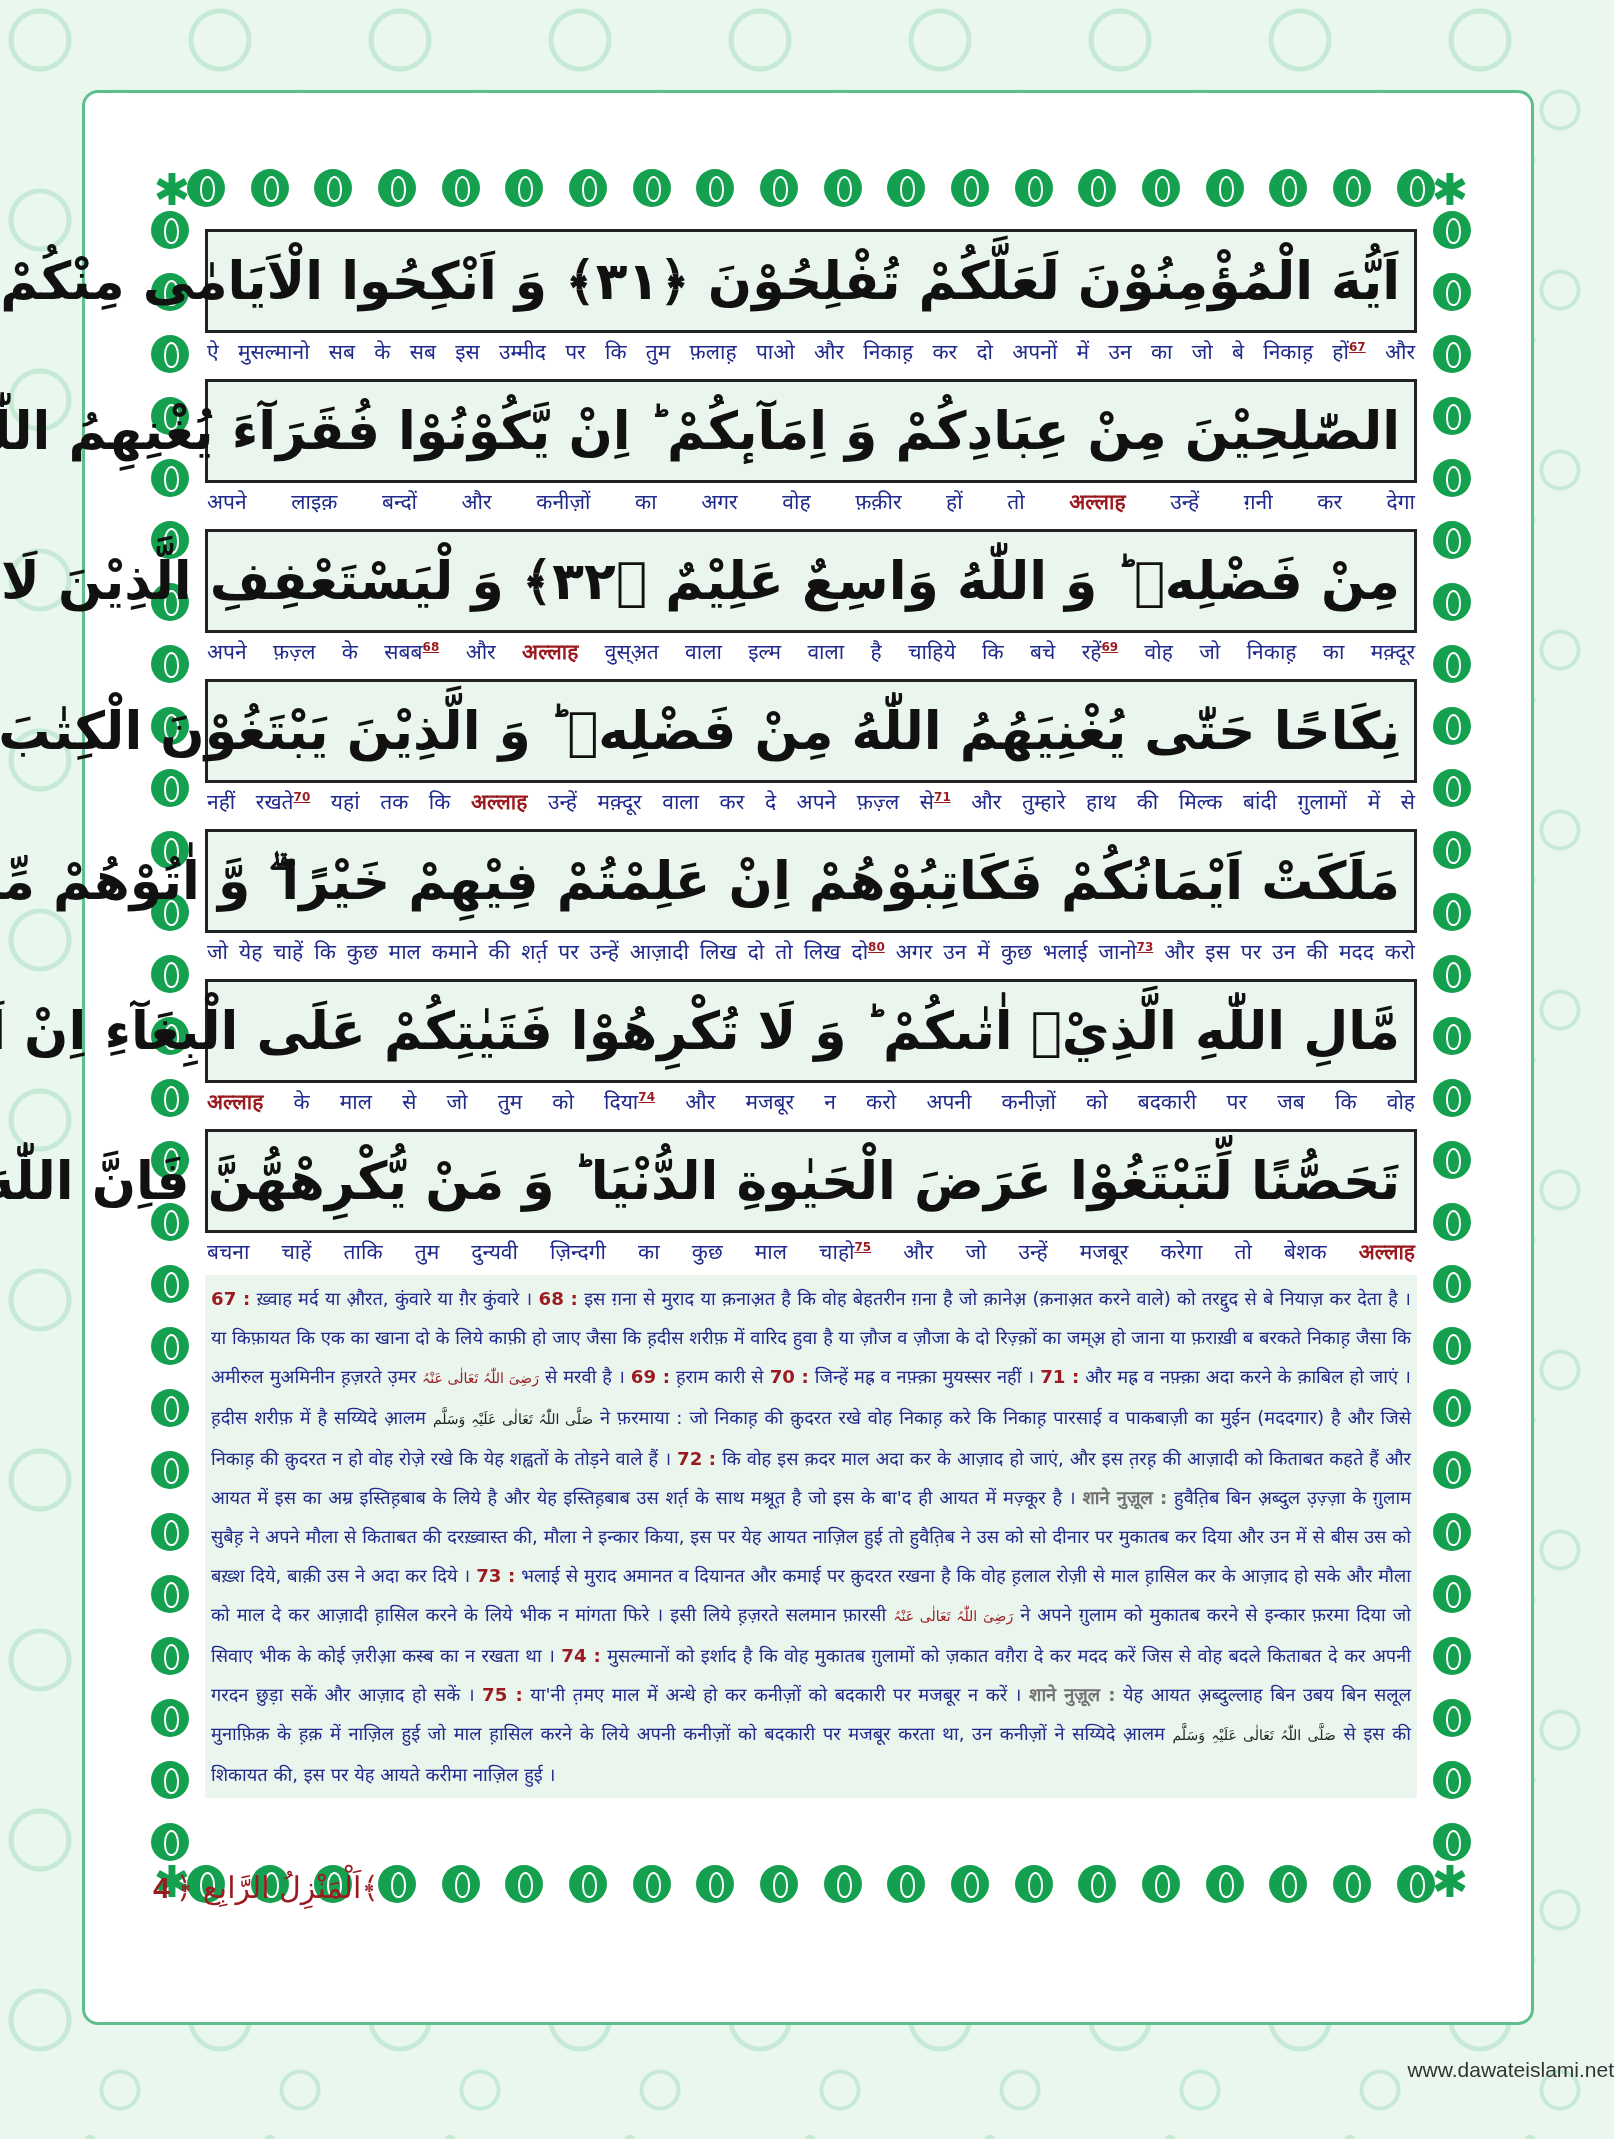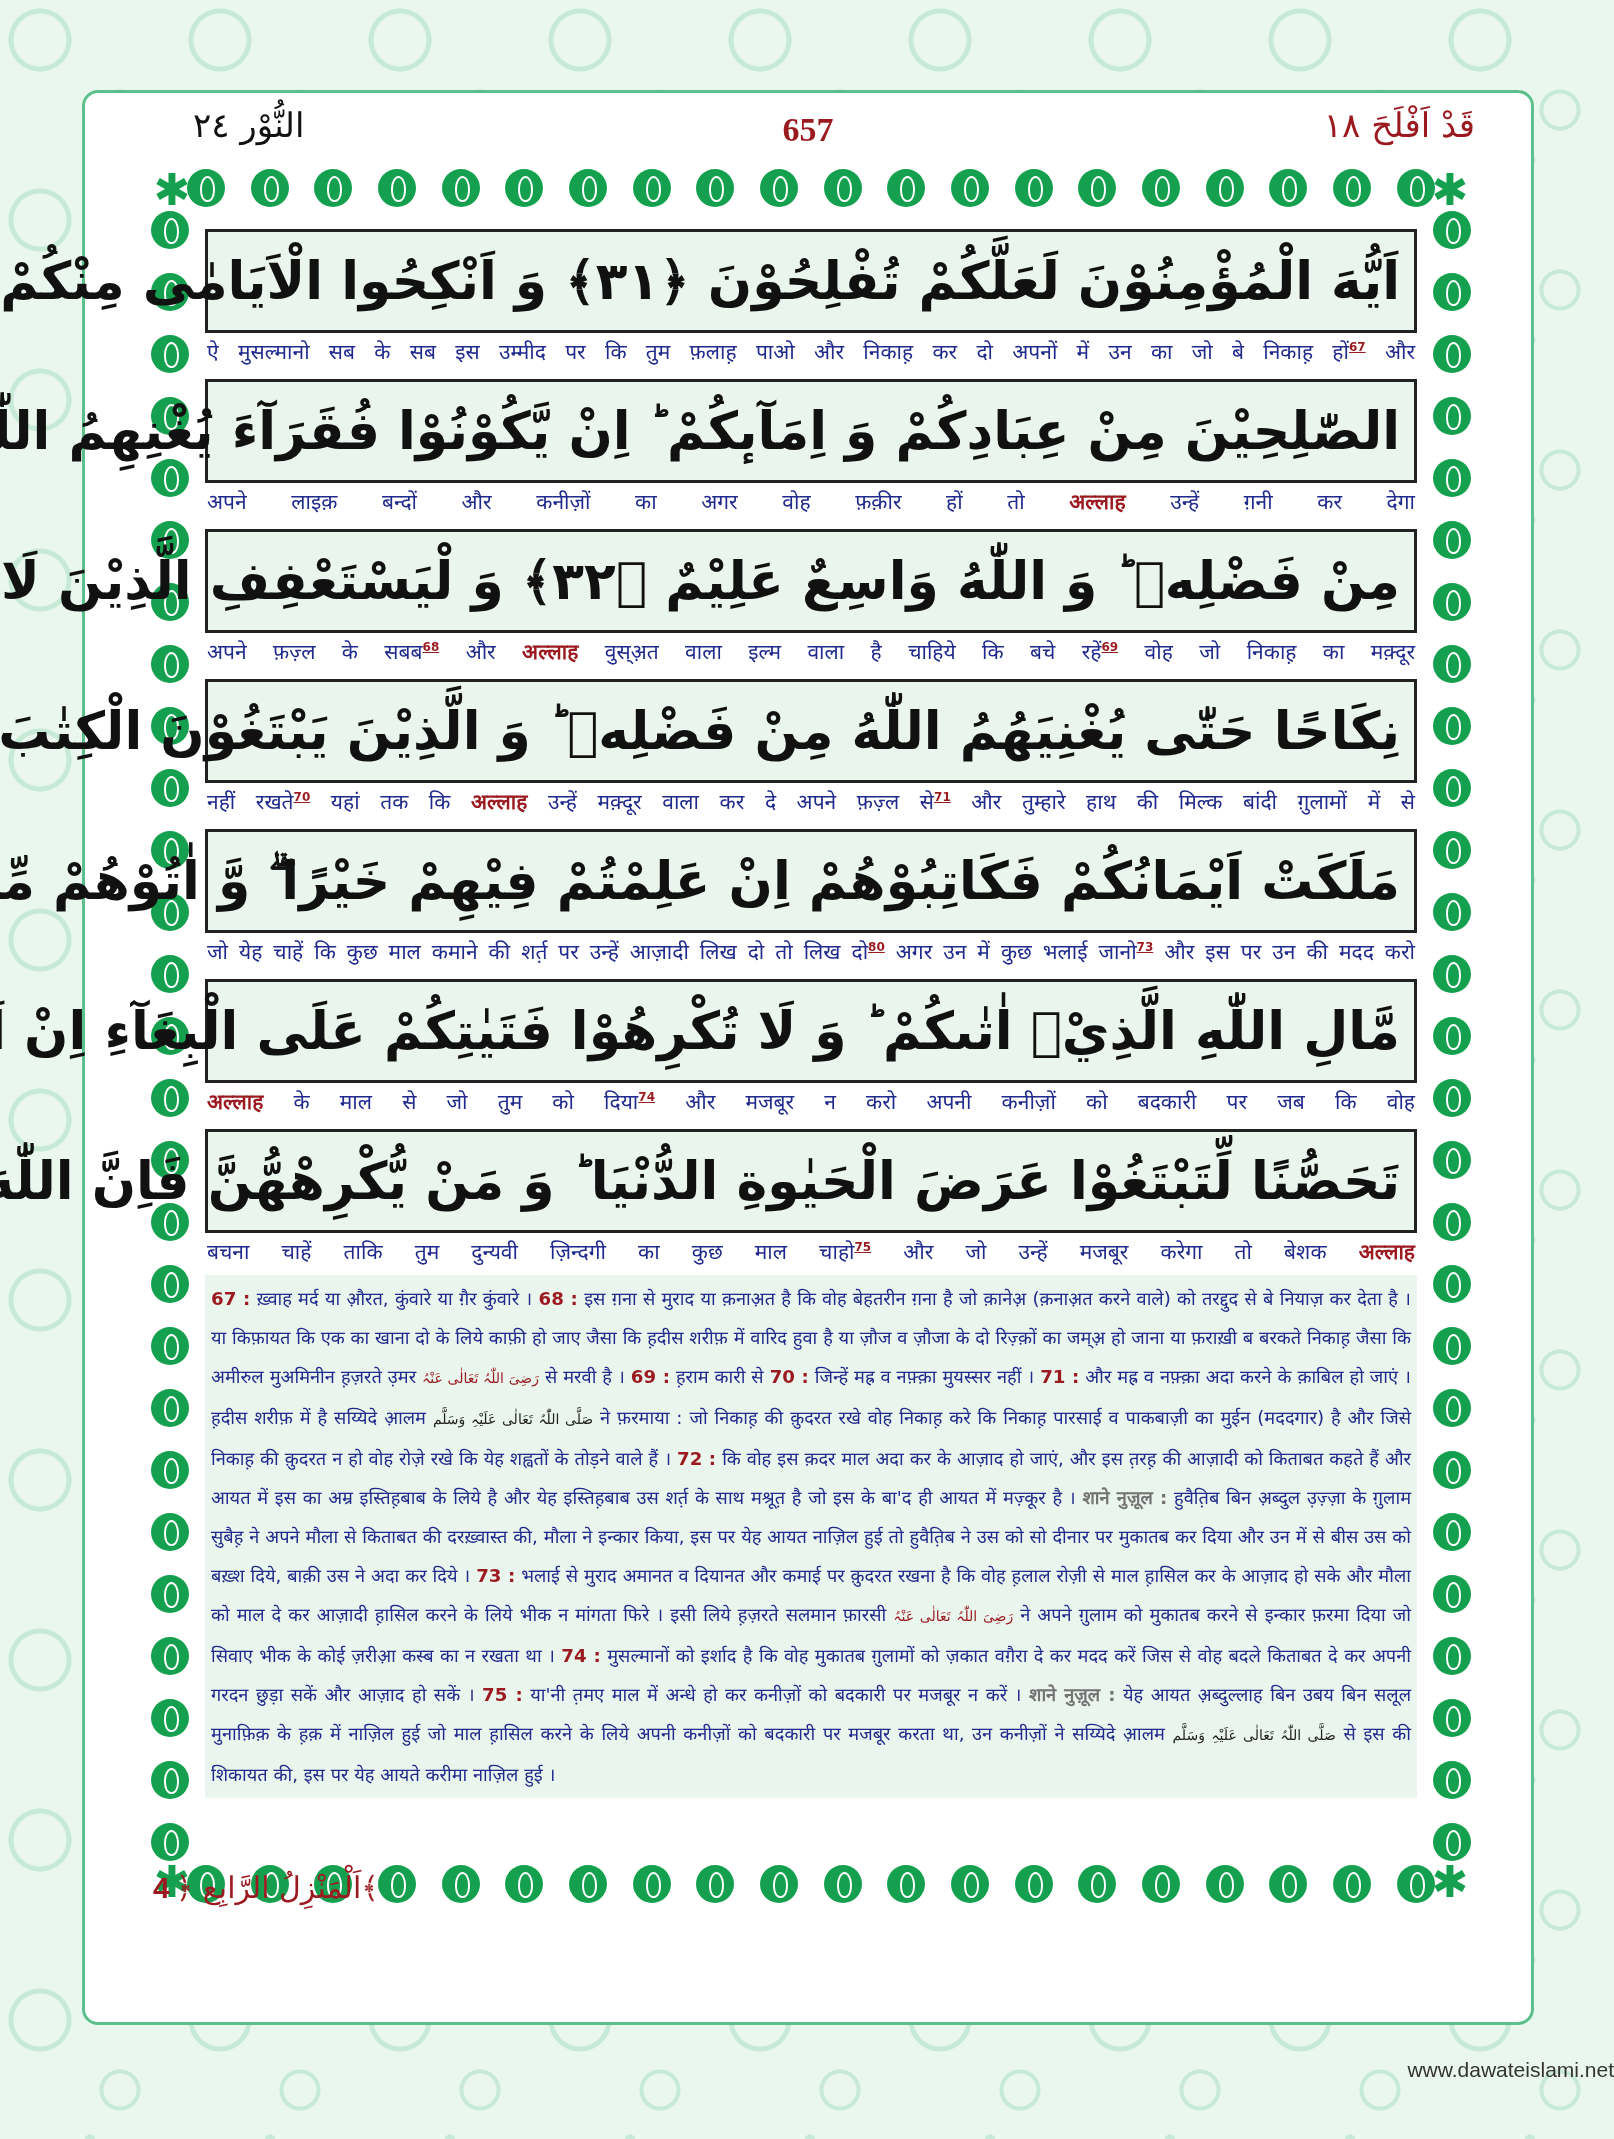--- a/index.html
+++ b/index.html
@@ -65,25 +65,20 @@
   .manzil .brk { color: #9b1a1f; }
   .website { position: absolute; left: 0; right: 0; top: 2058px; text-align: right; font-family: "Liberation Sans", sans-serif; font-size: 21px; color: #333; }
   .watermark { position: absolute; left: 430px; top: 520px; width: 760px; height: 760px; border-radius: 50%; border: 60px solid rgba(130, 200, 165, 0.18); pointer-events: none; }
 </style>
 </head>
 <body>
 
 <div class="watermark"></div>
 
 <div class="page">
-  <div class="header">
-    <div class="hdr-left">النُّوْر ٢٤</div>
-    <div class="hdr-center">657</div>
-    <div class="hdr-right">قَدْ اَفْلَحَ ١٨</div>
-  </div>
 
   <div class="frame">
     <div class="corner tl">✱</div>
     <div class="corner tr">✱</div>
     <div class="corner bl">✱</div>
     <div class="corner br">✱</div>
     <div class="border-h top" id="border-top">
         <span class="orn"></span>
         <span class="orn"></span>
         <span class="orn"></span>

